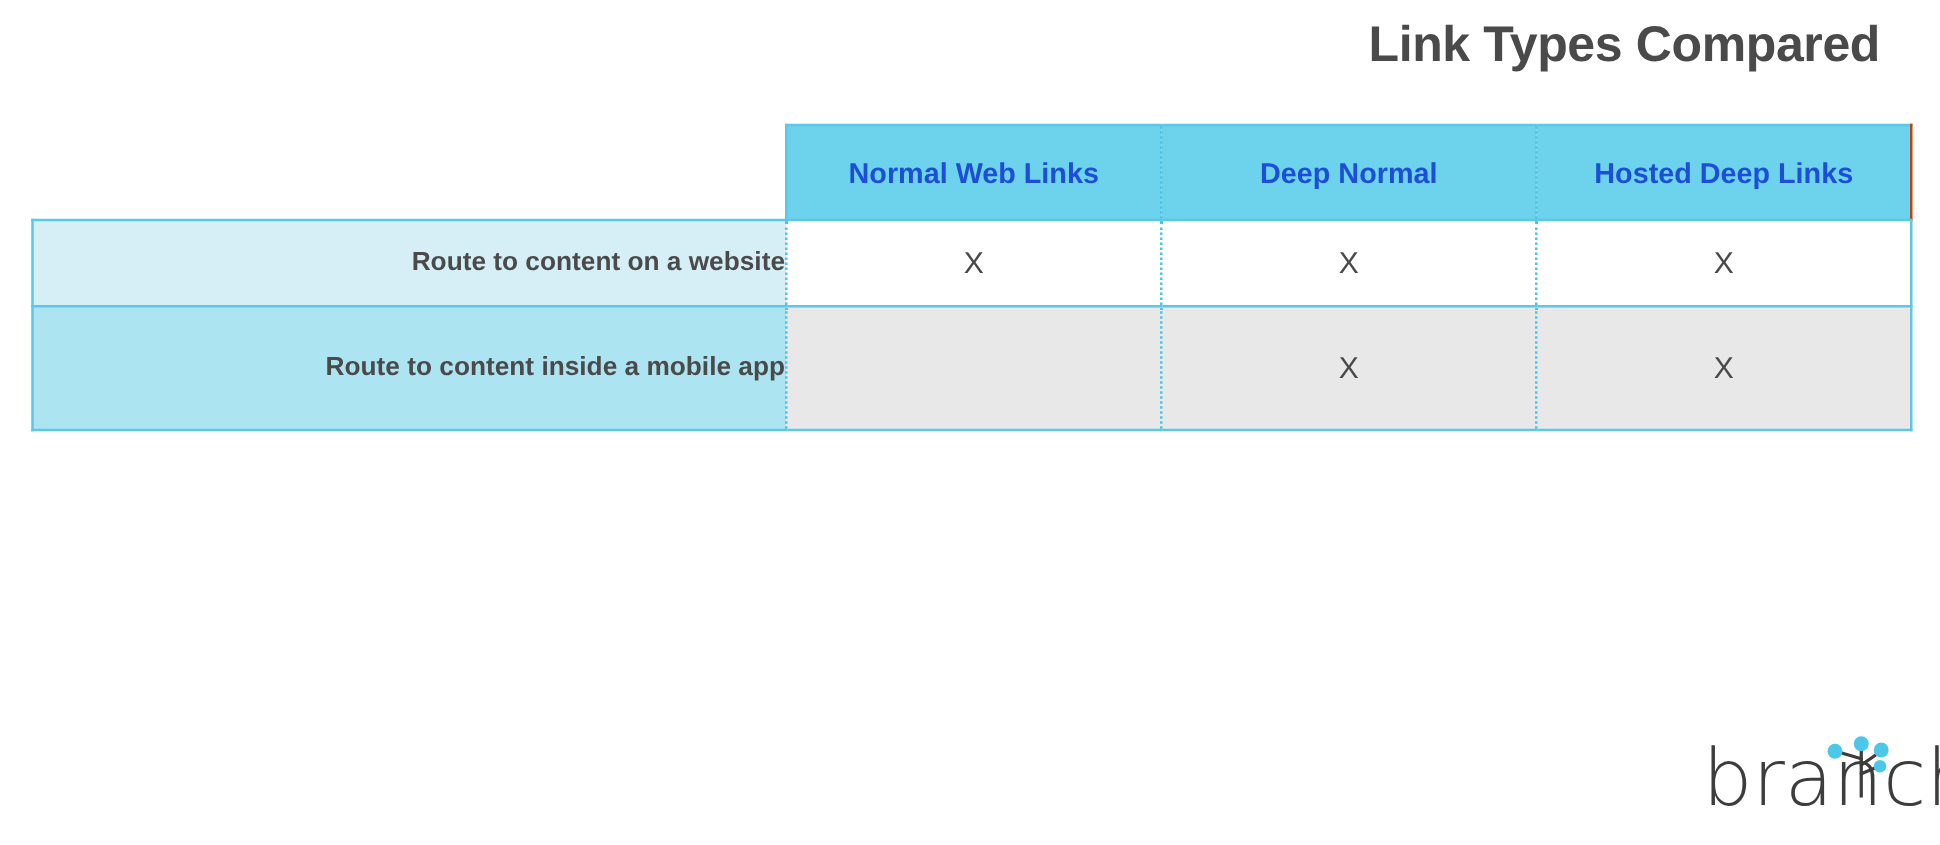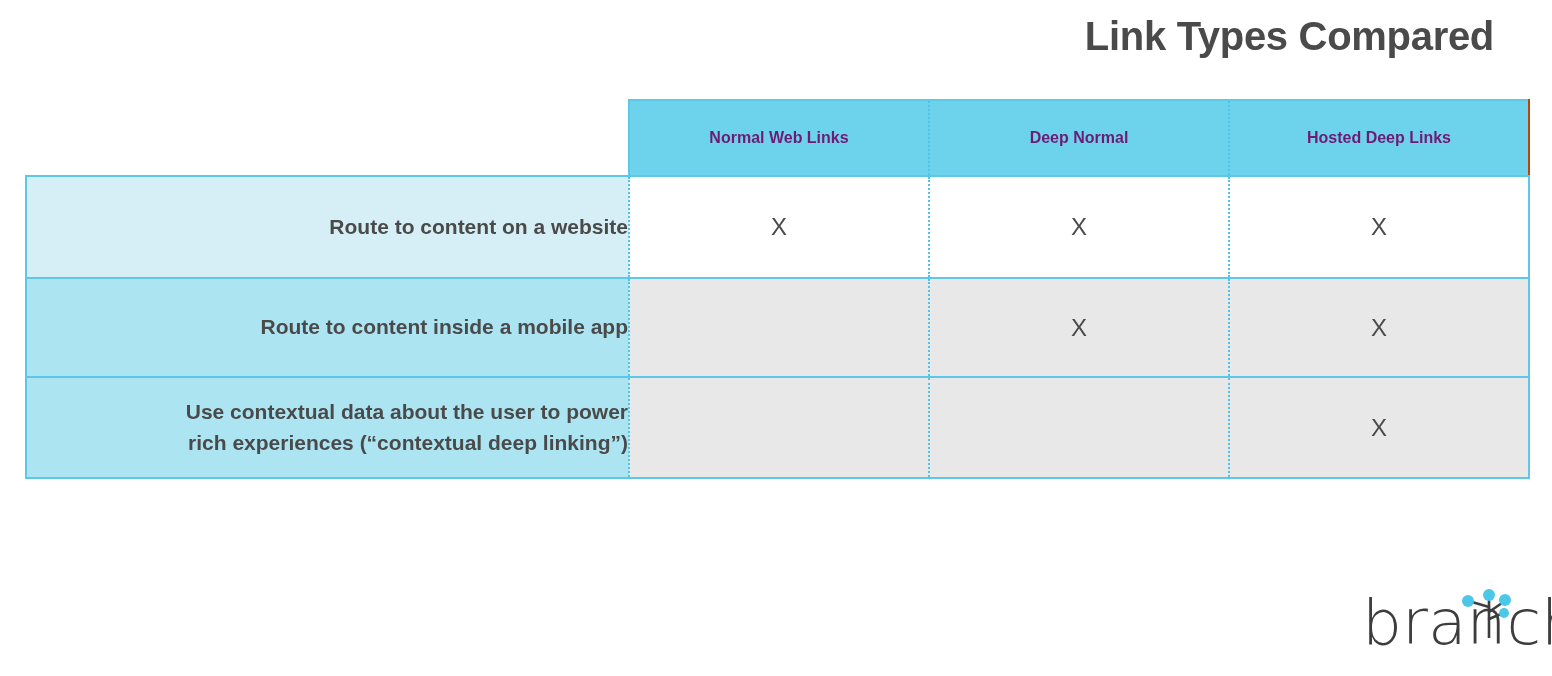--- a/index.html
+++ b/index.html
@@ -12,21 +12,21 @@
     height: 676px;
     font-family: "Liberation Sans", sans-serif;
     position: relative;
     overflow: hidden;
   }
 
   
   #page-title {
     position: absolute;
     top: 14px;
-    right: 58px;
+    right: 48px;
     font-size: 40px;
     font-weight: bold;
     color: #4a4a4a;
     letter-spacing: -0.3px;
     white-space: nowrap;
   }
 
   
   #comparison-table {
     position: absolute;
@@ -46,22 +46,22 @@
 
   
   .corner-cell {
     background: #ffffff;
     border: none;
   }
 
   
   .col-header {
     background: #6DD2EC;
-    color: #701a75;
-    font-size: 16px;
+    color: #1d4ed8;
+    font-size: 23px;
     font-weight: bold;
     text-align: center;
     vertical-align: middle;
     height: 74px;
     border-top: 2px solid #5BC8E8;
     border-bottom: 2px solid #5BC8E8;
     border-left: 2px dotted #4FC3E8;
     border-right: 2px dotted #4FC3E8;
   }
   .col-header.first { border-left: 2px solid #5BC8E8; }
@@ -92,21 +92,21 @@
     color: #4a4a4a;
     border-top: 2px solid #5BC8E8;
     border-bottom: 2px solid #5BC8E8;
     border-left: 2px dotted #4FC3E8;
     border-right: 2px dotted #4FC3E8;
   }
   .data-cell.last { border-right: 2px solid #5BC8E8; }
   .data-cell.fill-white { background: #ffffff; }
   .data-cell.fill-gray  { background: #E8E8E8; }
 
-  .r1 { height: 102px; }
+  .r1 { height: 69px; }
   .r2 { height: 99px; margin-top: 15px; }
   .r3 { height: 100px; }
   .r4 { height: 101px; }
 
   
   #brand-logo {
     position: absolute;
     left: 1362px;
     top: 586px;
     width: 170px;
@@ -161,29 +161,20 @@
       <td class="data-cell fill-white last">X</td>
     </tr>
     <tr class="r2">
       <td class="row-label tint-dark">
         <span>Route to content inside a mobile app</span>
       </td>
       <td class="data-cell fill-gray"></td>
       <td class="data-cell fill-gray">X</td>
       <td class="data-cell fill-gray last">X</td>
     </tr>
-    <tr class="r4">
-      <td class="row-label tint-dark">
-        <span>Use contextual data about the user to power</span><br>
-        <span>rich experiences (“contextual deep linking”)</span>
-      </td>
-      <td class="data-cell fill-gray"></td>
-      <td class="data-cell fill-gray"></td>
-      <td class="data-cell fill-gray last">X</td>
-    </tr>
   </tbody>
 </table>
 
 <div id="brand-logo">
   <div id="brand-wordmark">branch</div>
   <svg id="brand-tree" viewBox="0 0 56 52">
     <g stroke="#3d3d3d" stroke-width="2.6" stroke-linecap="round" fill="none">
       <line x1="34" y1="52" x2="34" y2="13"></line>
       <line x1="34" y1="21" x2="17" y2="16"></line>
       <line x1="34" y1="26" x2="47" y2="17"></line>

